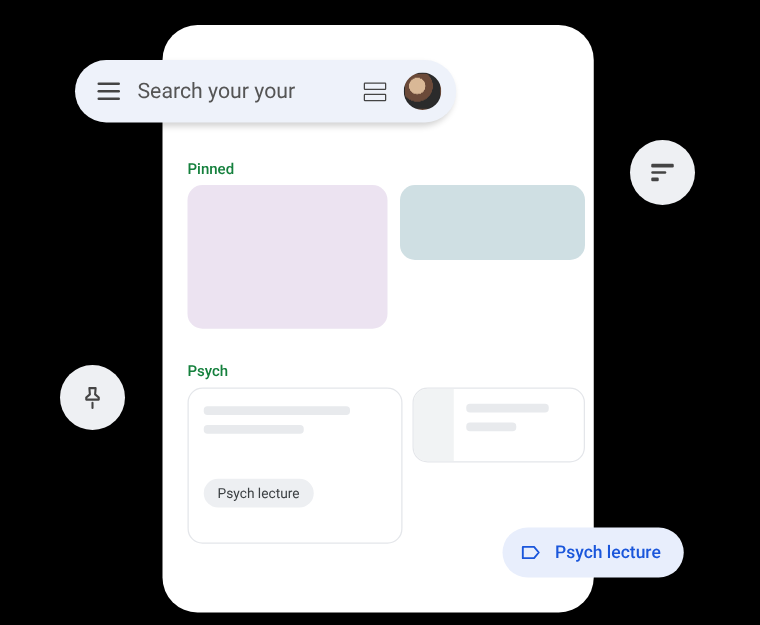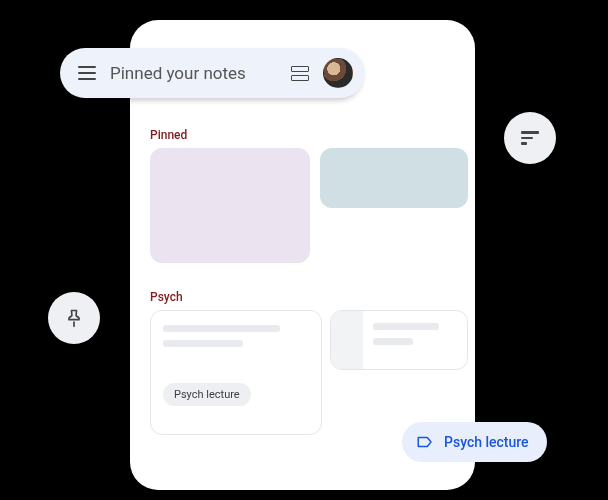--- a/index.html
+++ b/index.html
@@ -67,21 +67,21 @@
     }
     .avatar {
       width: 30px;
       height: 30px;
       border-radius: 50%;
       background: radial-gradient(circle at 35% 35%, #d9b896 0%, #d9b896 25%, #6b4a39 26%, #6b4a39 48%, #2b2b2b 49%, #2b2b2b 100%);
       border: 1px solid rgba(0,0,0,0.05);
     }
     .section-label {
       position: absolute;
-      color: #7f1d1d;
+      color: #15803d;
       font-size: 12px;
       font-weight: 500;
     }
     .label-pinned { left: 20px; top: 108px; }
     .label-others { left: 20px; top: 270px; }
     .note-pinned-1 {
       position: absolute;
       left: 20px;
       top: 128px;
       width: 160px;
@@ -217,21 +217,21 @@
     </div>
   </div>
 </div>
 
 <div class="search-bar">
   <div class="menu-icon">
     <span></span>
       <span></span>
       <span></span>
   </div>
-  <div class="search-placeholder">Pinned your notes</div>
+  <div class="search-placeholder">Search your your</div>
   <div class="list-view-icon">
     <span></span>
       <span></span>
   </div>
   <div class="avatar"></div>
 </div>
 
 <div class="float-btn float-pin">
   <svg width="20" height="20" viewBox="0 0 24 24" fill="none" stroke="#444" stroke-width="2" stroke-linecap="round" stroke-linejoin="round">
     <path d="M12 17v5"></path>

